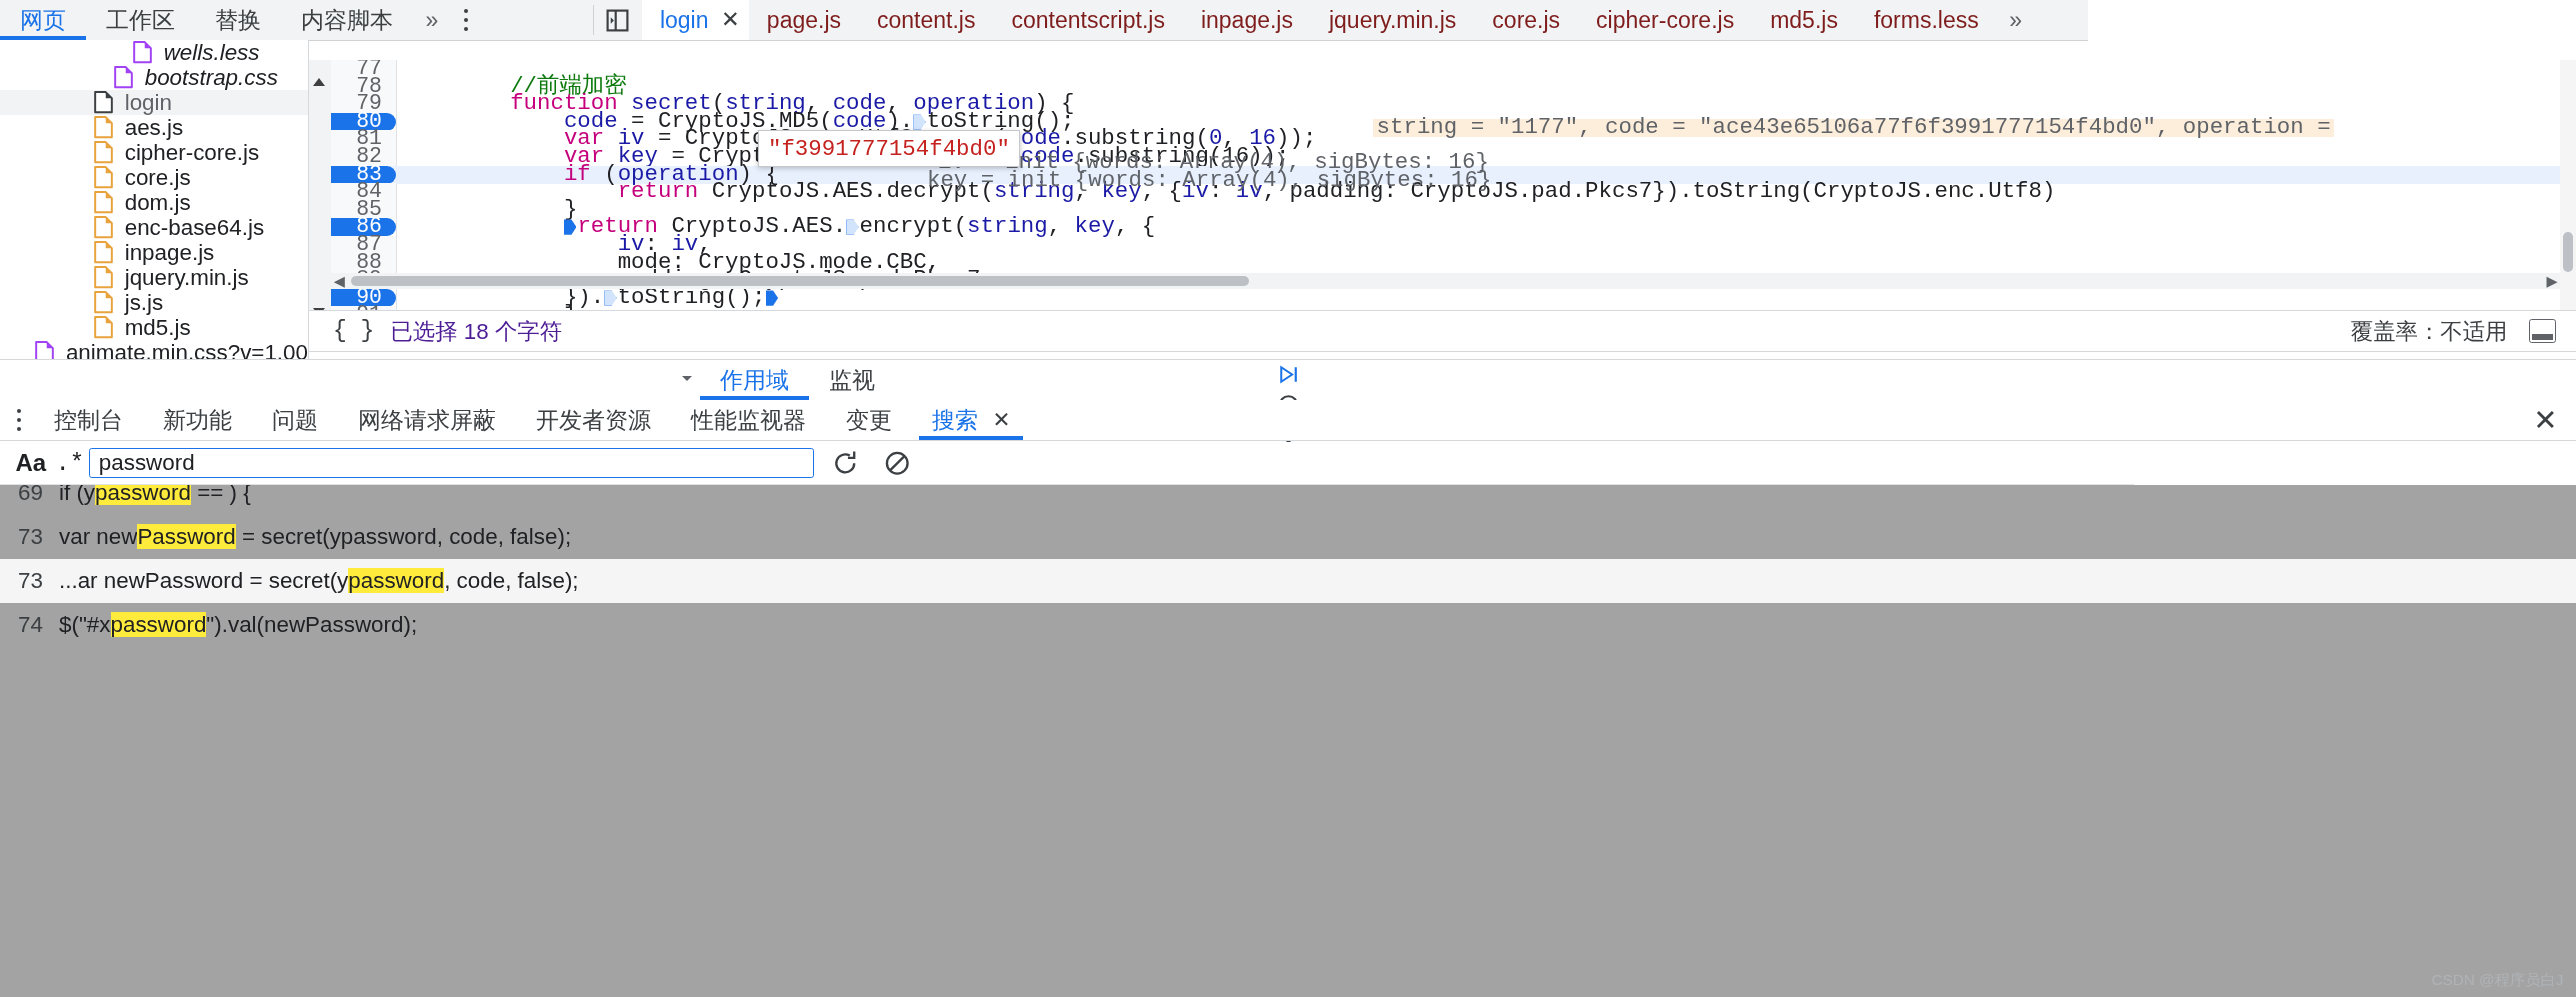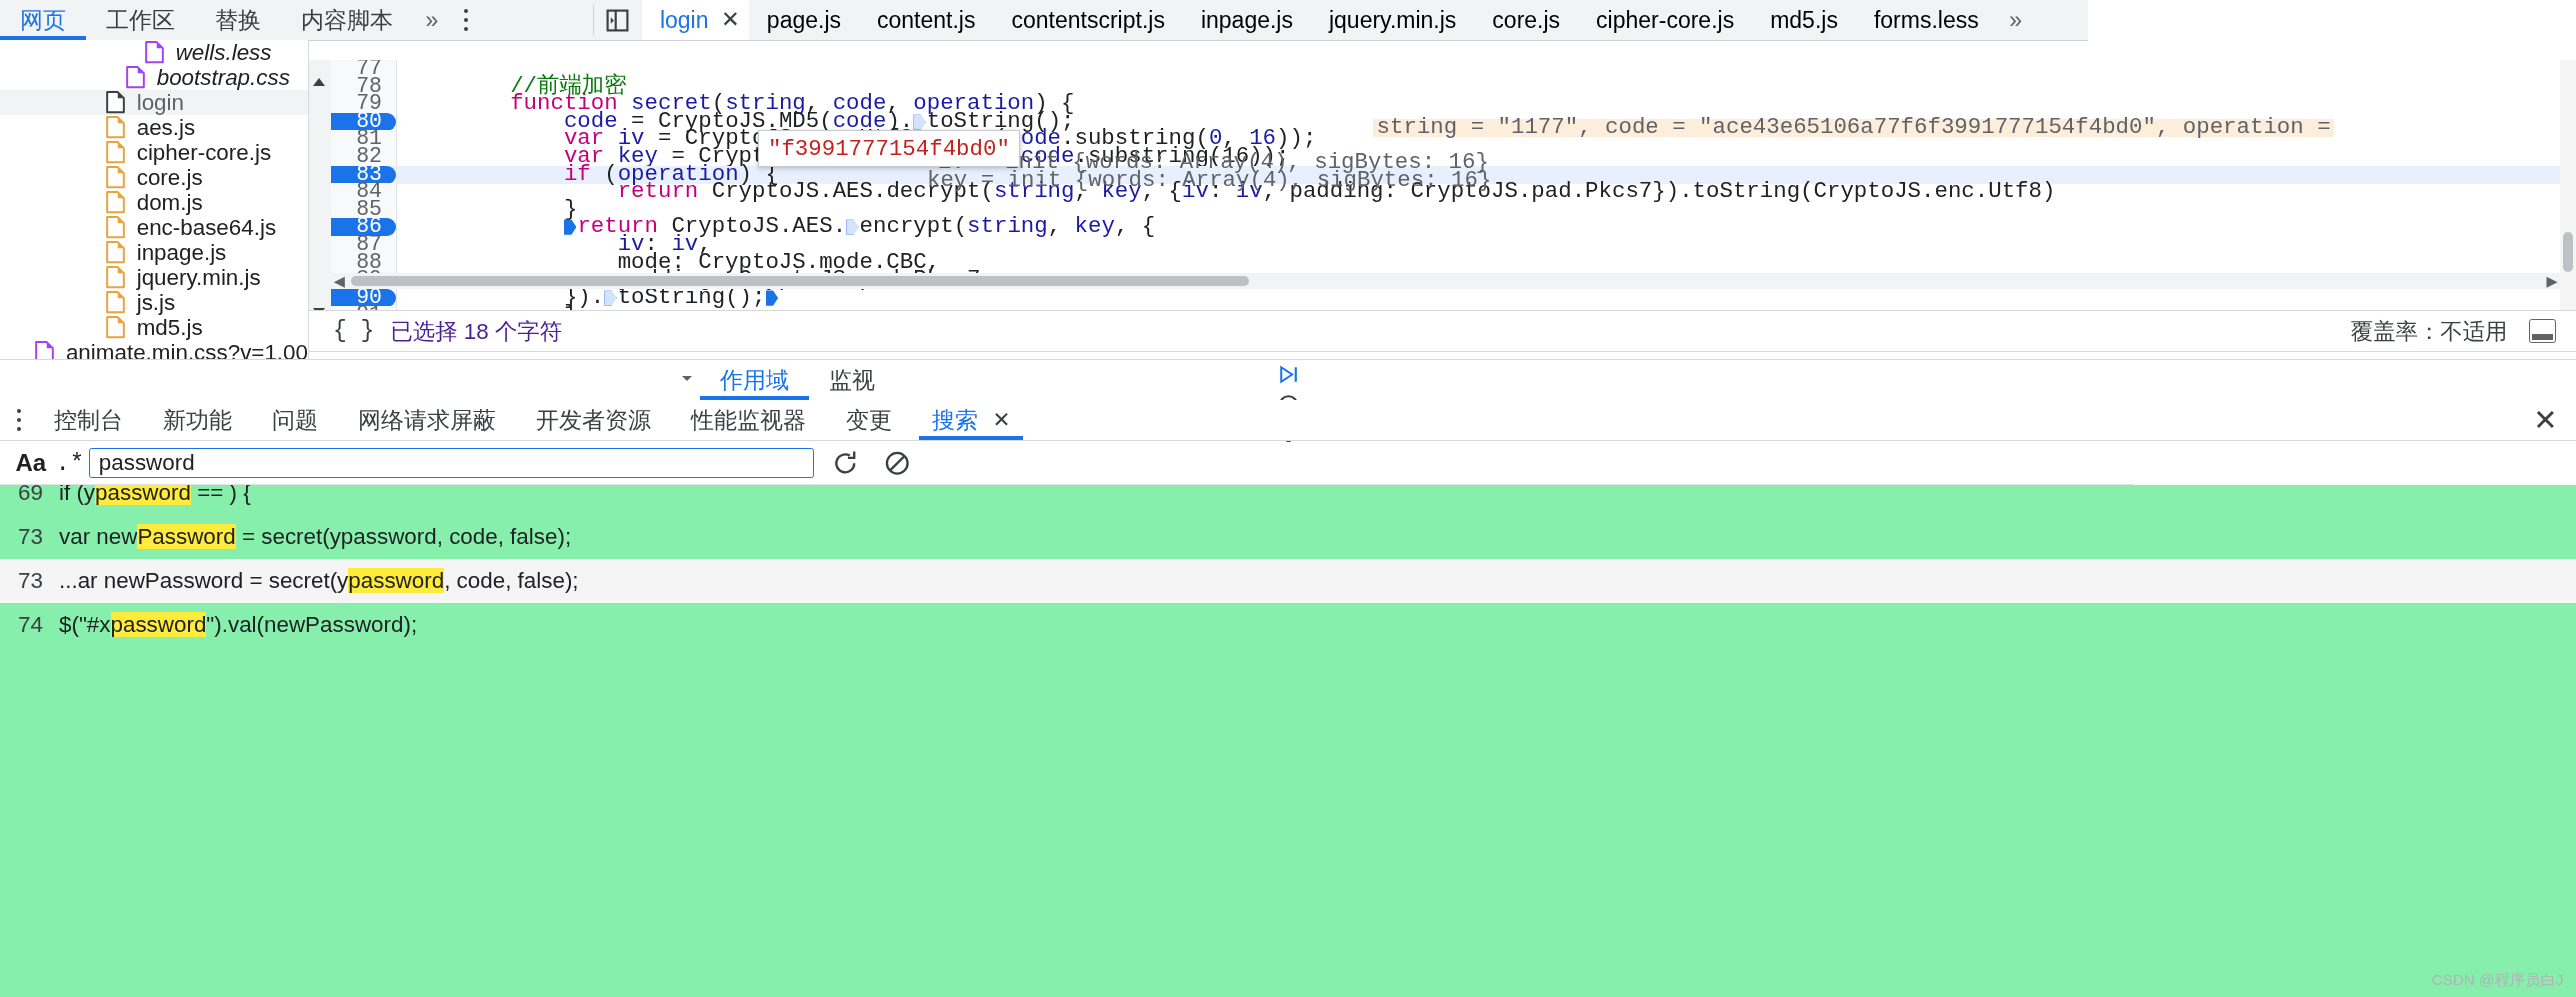--- a/index.html
+++ b/index.html
@@ -21,28 +21,28 @@
            font-size:23px;color:#3c4043;cursor:default;position:relative;white-space:nowrap;}
   .nav-tab.active{color:#1a73e8;}
   .nav-tab.active:after{content:"";position:absolute;left:0;right:0;bottom:0;height:3.6px;background:#1a73e8;}
   .chev{font-size:23px;color:#5f6368;padding:0 12.6px;display:flex;align-items:center;}
   .kebab{width:30.5px;display:flex;flex-direction:column;align-items:center;justify-content:center;gap:4.5px;}
   .kebab i{width:4.5px;height:4.5px;background:#3c4043;border-radius:50%;display:block;}
   .topbar-div{width:0.9px;background:#d0d3d6;margin:5.4px 0;}
   .topbar-right{flex:1;display:flex;align-items:center;background:#f1f3f4;overflow:hidden;}
   .panelicon{width:48px;display:flex;align-items:center;justify-content:center;}
   .file-tab{padding:0 18px;height:40px;display:flex;align-items:center;font-size:23px;
-            color:#000000;white-space:nowrap;}
+            color:#7f1d1d;white-space:nowrap;}
   .file-tab.active{color:#1a73e8;background:#ffffff;padding-right:9px;}
   .tab-close{margin-left:12.6px;font-size:22.4px;color:#3c4043;line-height:1;}
 
   
   .tree{position:absolute;left:0;top:40px;width:308px;height:319px;background:#fff;
         border-right:0.9px solid #d6d9dc;overflow:hidden;}
-  .tree-row{height:25px;display:flex;align-items:center;padding-left:16px;white-space:nowrap;}
+  .tree-row{height:25px;display:flex;align-items:center;padding-left:4px;white-space:nowrap;}
   .tree-row.sel{background:#f1f3f4;}
   .fi{width:19px;height:22.4px;flex:none;position:relative;margin-right:11.7px;}
   .fi svg{display:block;}
   .tree-label{font-size:22.4px;color:#202124;}
   .tree-label.it{font-style:italic;}
   .tree-label.grey{color:#5f6368;}
   .tree-scroll{position:absolute;right:0.9px;top:40px;width:10.8px;height:319px;background:#fff;}
   .tree-scroll .thumb{position:absolute;left:0.9px;top:199px;width:9px;height:54px;background:#bdc1c6;border-radius:4.5px;}
 
   
@@ -126,21 +126,21 @@
   .searchrow{position:absolute;left:0;top:442px;width:2134px;height:42px;background:#fff;
      border-bottom:0.9px solid #e0e2e5;display:flex;align-items:center;}
   .aa{margin-left:10.8px;width:40px;text-align:center;font-weight:bold;font-size:24px;color:#202124;}
   .regex{width:38px;text-align:center;font-size:24px;color:#202124;font-family:"Liberation Mono",monospace;}
   .sinput{width:725px;height:30.5px;border:1.8px solid #1a73e8;border-radius:2.7px;background:#fff;
      font-size:22.4px;color:#202124;padding:0 9px;box-sizing:border-box;outline:none;
      font-family:"Liberation Sans",sans-serif;}
   .sbtn{width:41px;height:41px;display:flex;align-items:center;justify-content:center;margin-left:10.8px;}
 
   
-  .results{position:absolute;left:0;top:485px;width:2576px;height:513px;background:#86efac;overflow:hidden;}
+  .results{position:absolute;left:0;top:485px;width:2576px;height:513px;background:#a3a3a3;overflow:hidden;}
   .res-row{height:44px;display:flex;align-items:center;font-size:22.4px;color:#202124;}
   .res-row.alt{background:#f5f5f5;}
   .res-num{width:59px;flex:none;text-align:right;padding-right:16px;color:#3c4043;font-size:22.4px;box-sizing:border-box;}
   .res-text{white-space:pre;}
   .hlm{background:#ffeb3b;}
   .watermark{position:absolute;right:12.6px;bottom:7.2px;font-size:15.3px;color:#b0b3b6;}
 </style>
 </head>
 <body>
 

